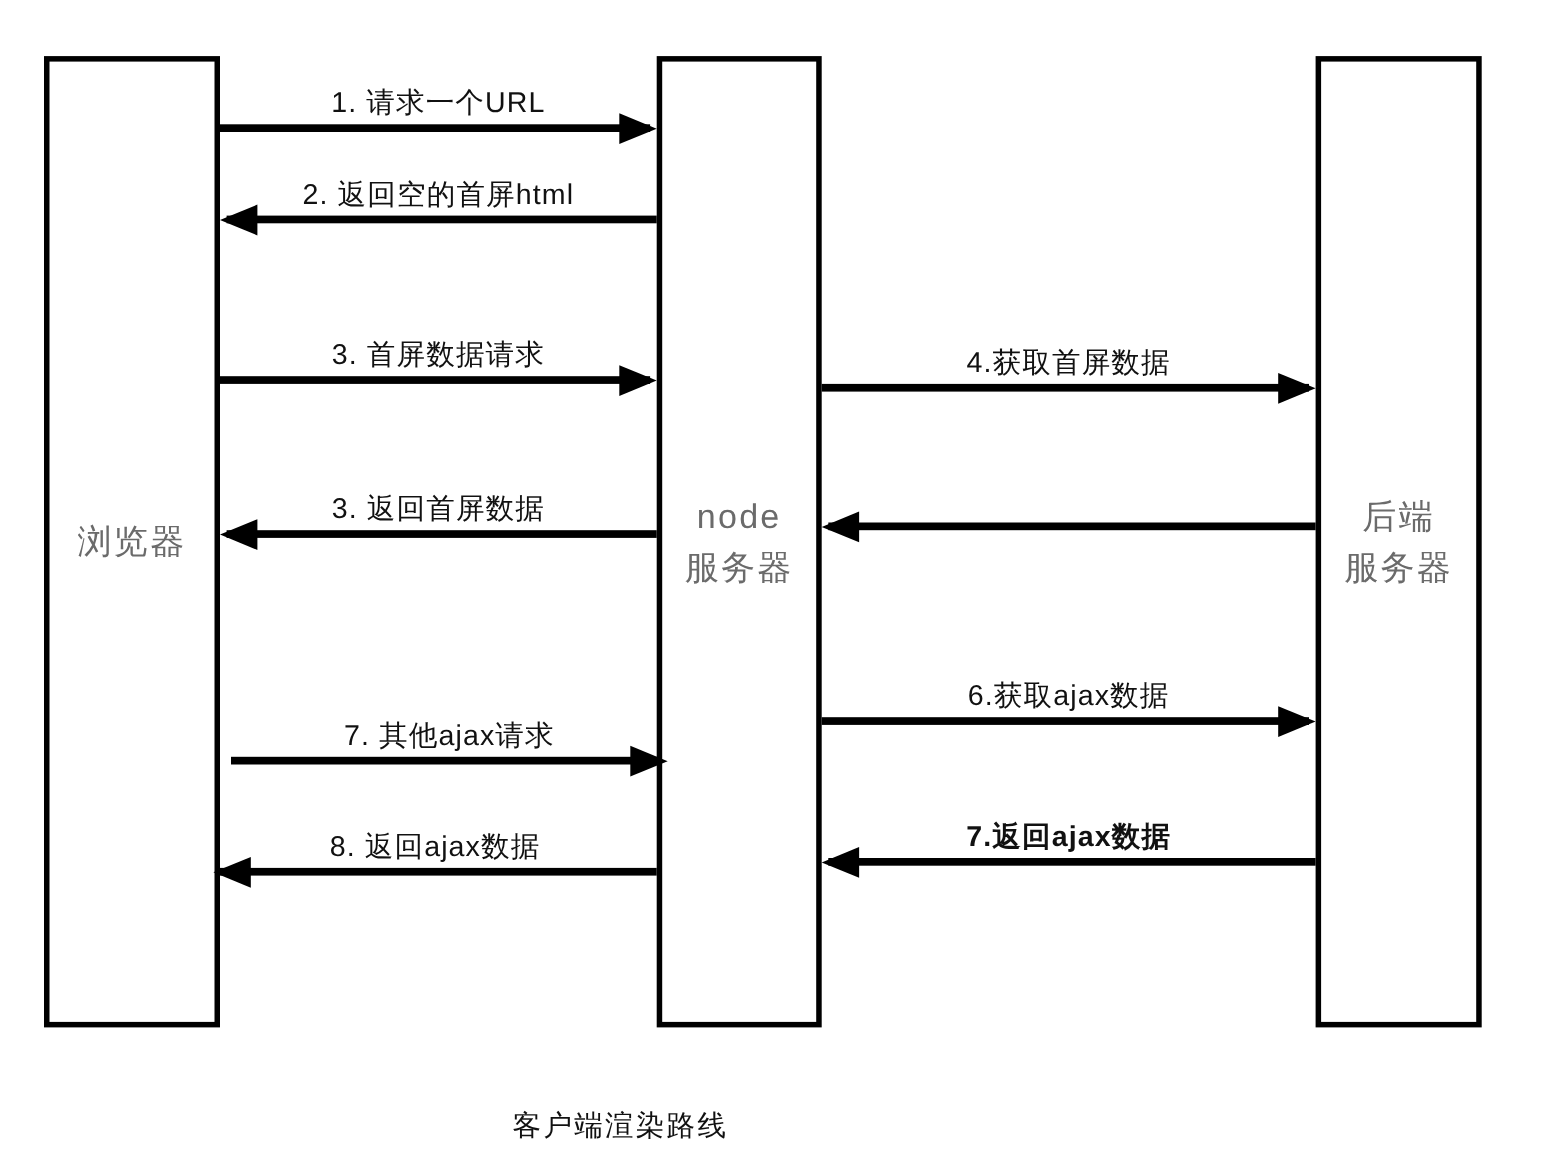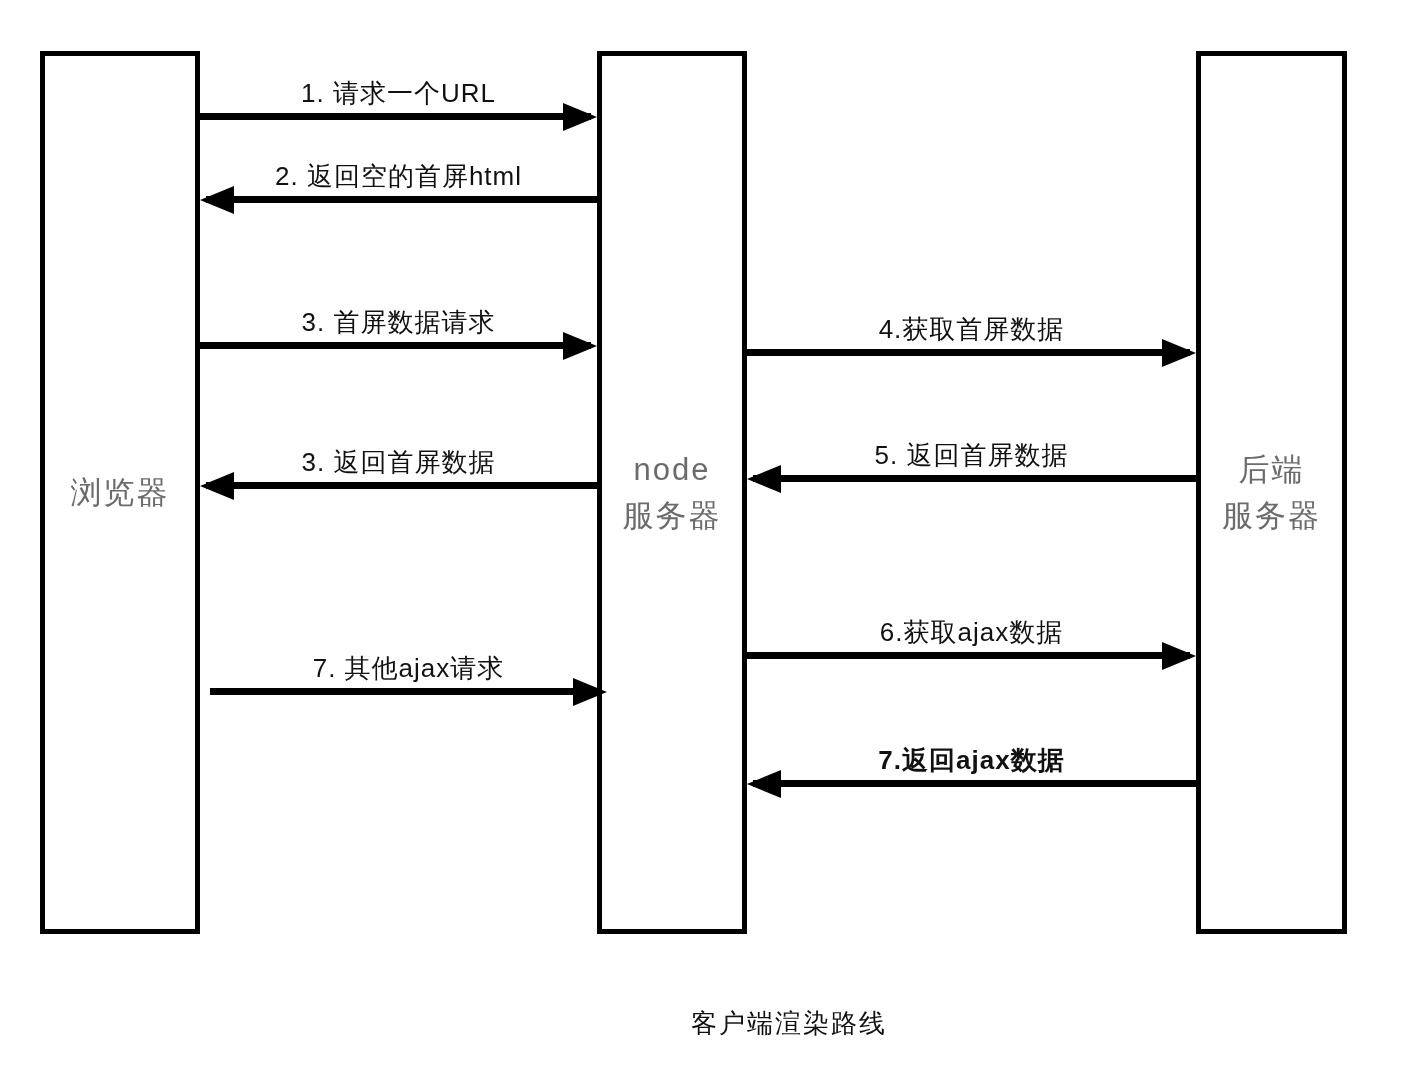--- a/index.html
+++ b/index.html
@@ -67,24 +67,24 @@
     width: 0; height: 0;
     border-top: 14px solid transparent;
     border-bottom: 14px solid transparent;
   }
   .dir-right .head { right: 0; border-left: 34px solid var(--line-color, #000000); }
   .dir-left  .head { left: 0;  border-right: 34px solid var(--line-color, #000000); }
 
   
   .caption {
     position: absolute;
-    left: 487px;
+    left: 466px;
     top: 1006px;
     width: 400px;
-    text-align: right;
+    text-align: left;
     font-size: 26px;
     letter-spacing: 2px;
     color: var(--message-label-color, #111111);
     white-space: nowrap;
   }
 </style>
 </head>
 <body>
 
 <div class="stage">
@@ -140,31 +140,37 @@
   </div>
 
   <div class="msg dir-right" style="left:210px; top:611px; width:397px;margin-top:41px;">
     <div class="msg-label">7. 其他ajax请求</div>
     <div class="arrow">
       <div class="shaft"></div>
       <div class="head"></div>
     </div>
   </div>
 
+  <div class="msg dir-left" style="left:194px; top:753px; width:403px;">
+    <div class="msg-label">8. 返回ajax数据</div>
+    <div class="arrow">
+      <div class="shaft"></div>
+      <div class="head"></div>
+    </div>
+  </div>
 
   <div class="msg dir-right" style="left:747px; top:313px; width:449px;">
     <div class="msg-label">4.获取首屏数据</div>
     <div class="arrow">
       <div class="shaft"></div>
       <div class="head"></div>
     </div>
   </div>
 
   <div class="msg dir-left" style="left:747px; top:439px; width:449px;">
-    <div class="msg-label">5. 返回首屏数据</div>
     <div class="arrow">
       <div class="shaft"></div>
       <div class="head"></div>
     </div>
   </div>
 
   <div class="msg dir-right" style="left:747px; top:616px; width:449px;">
     <div class="msg-label">6.获取ajax数据</div>
     <div class="arrow">
       <div class="shaft"></div>

